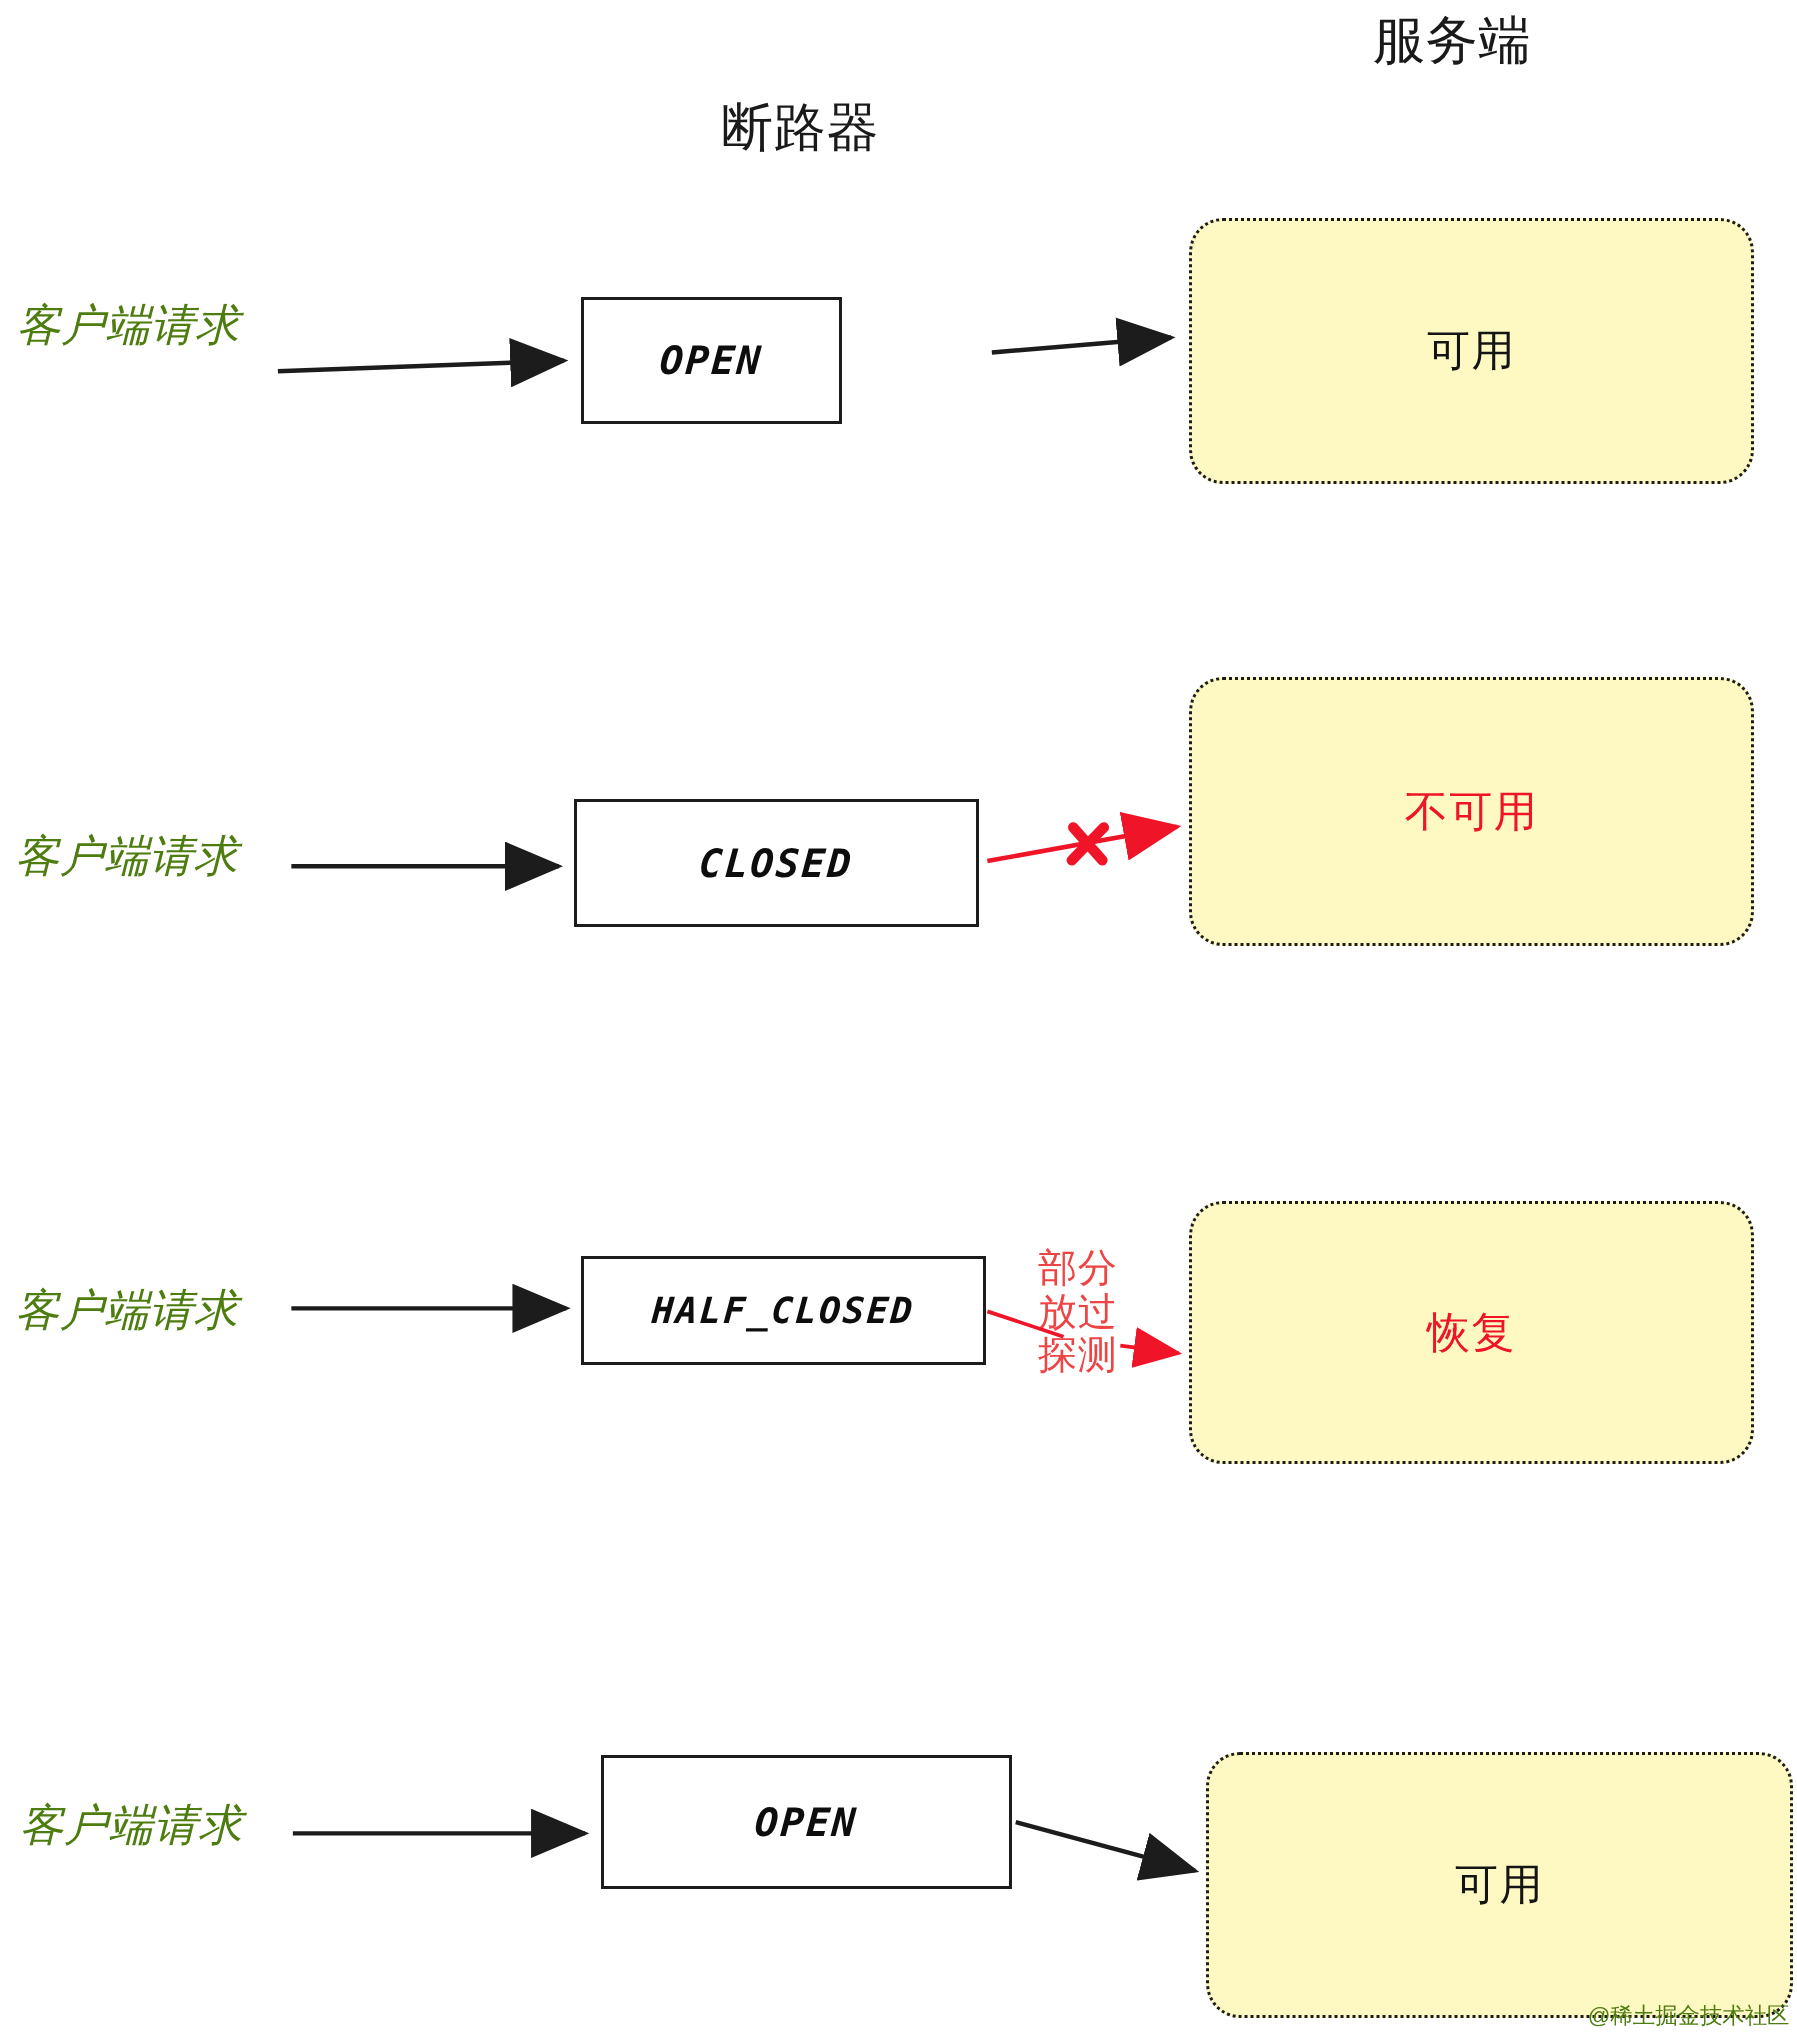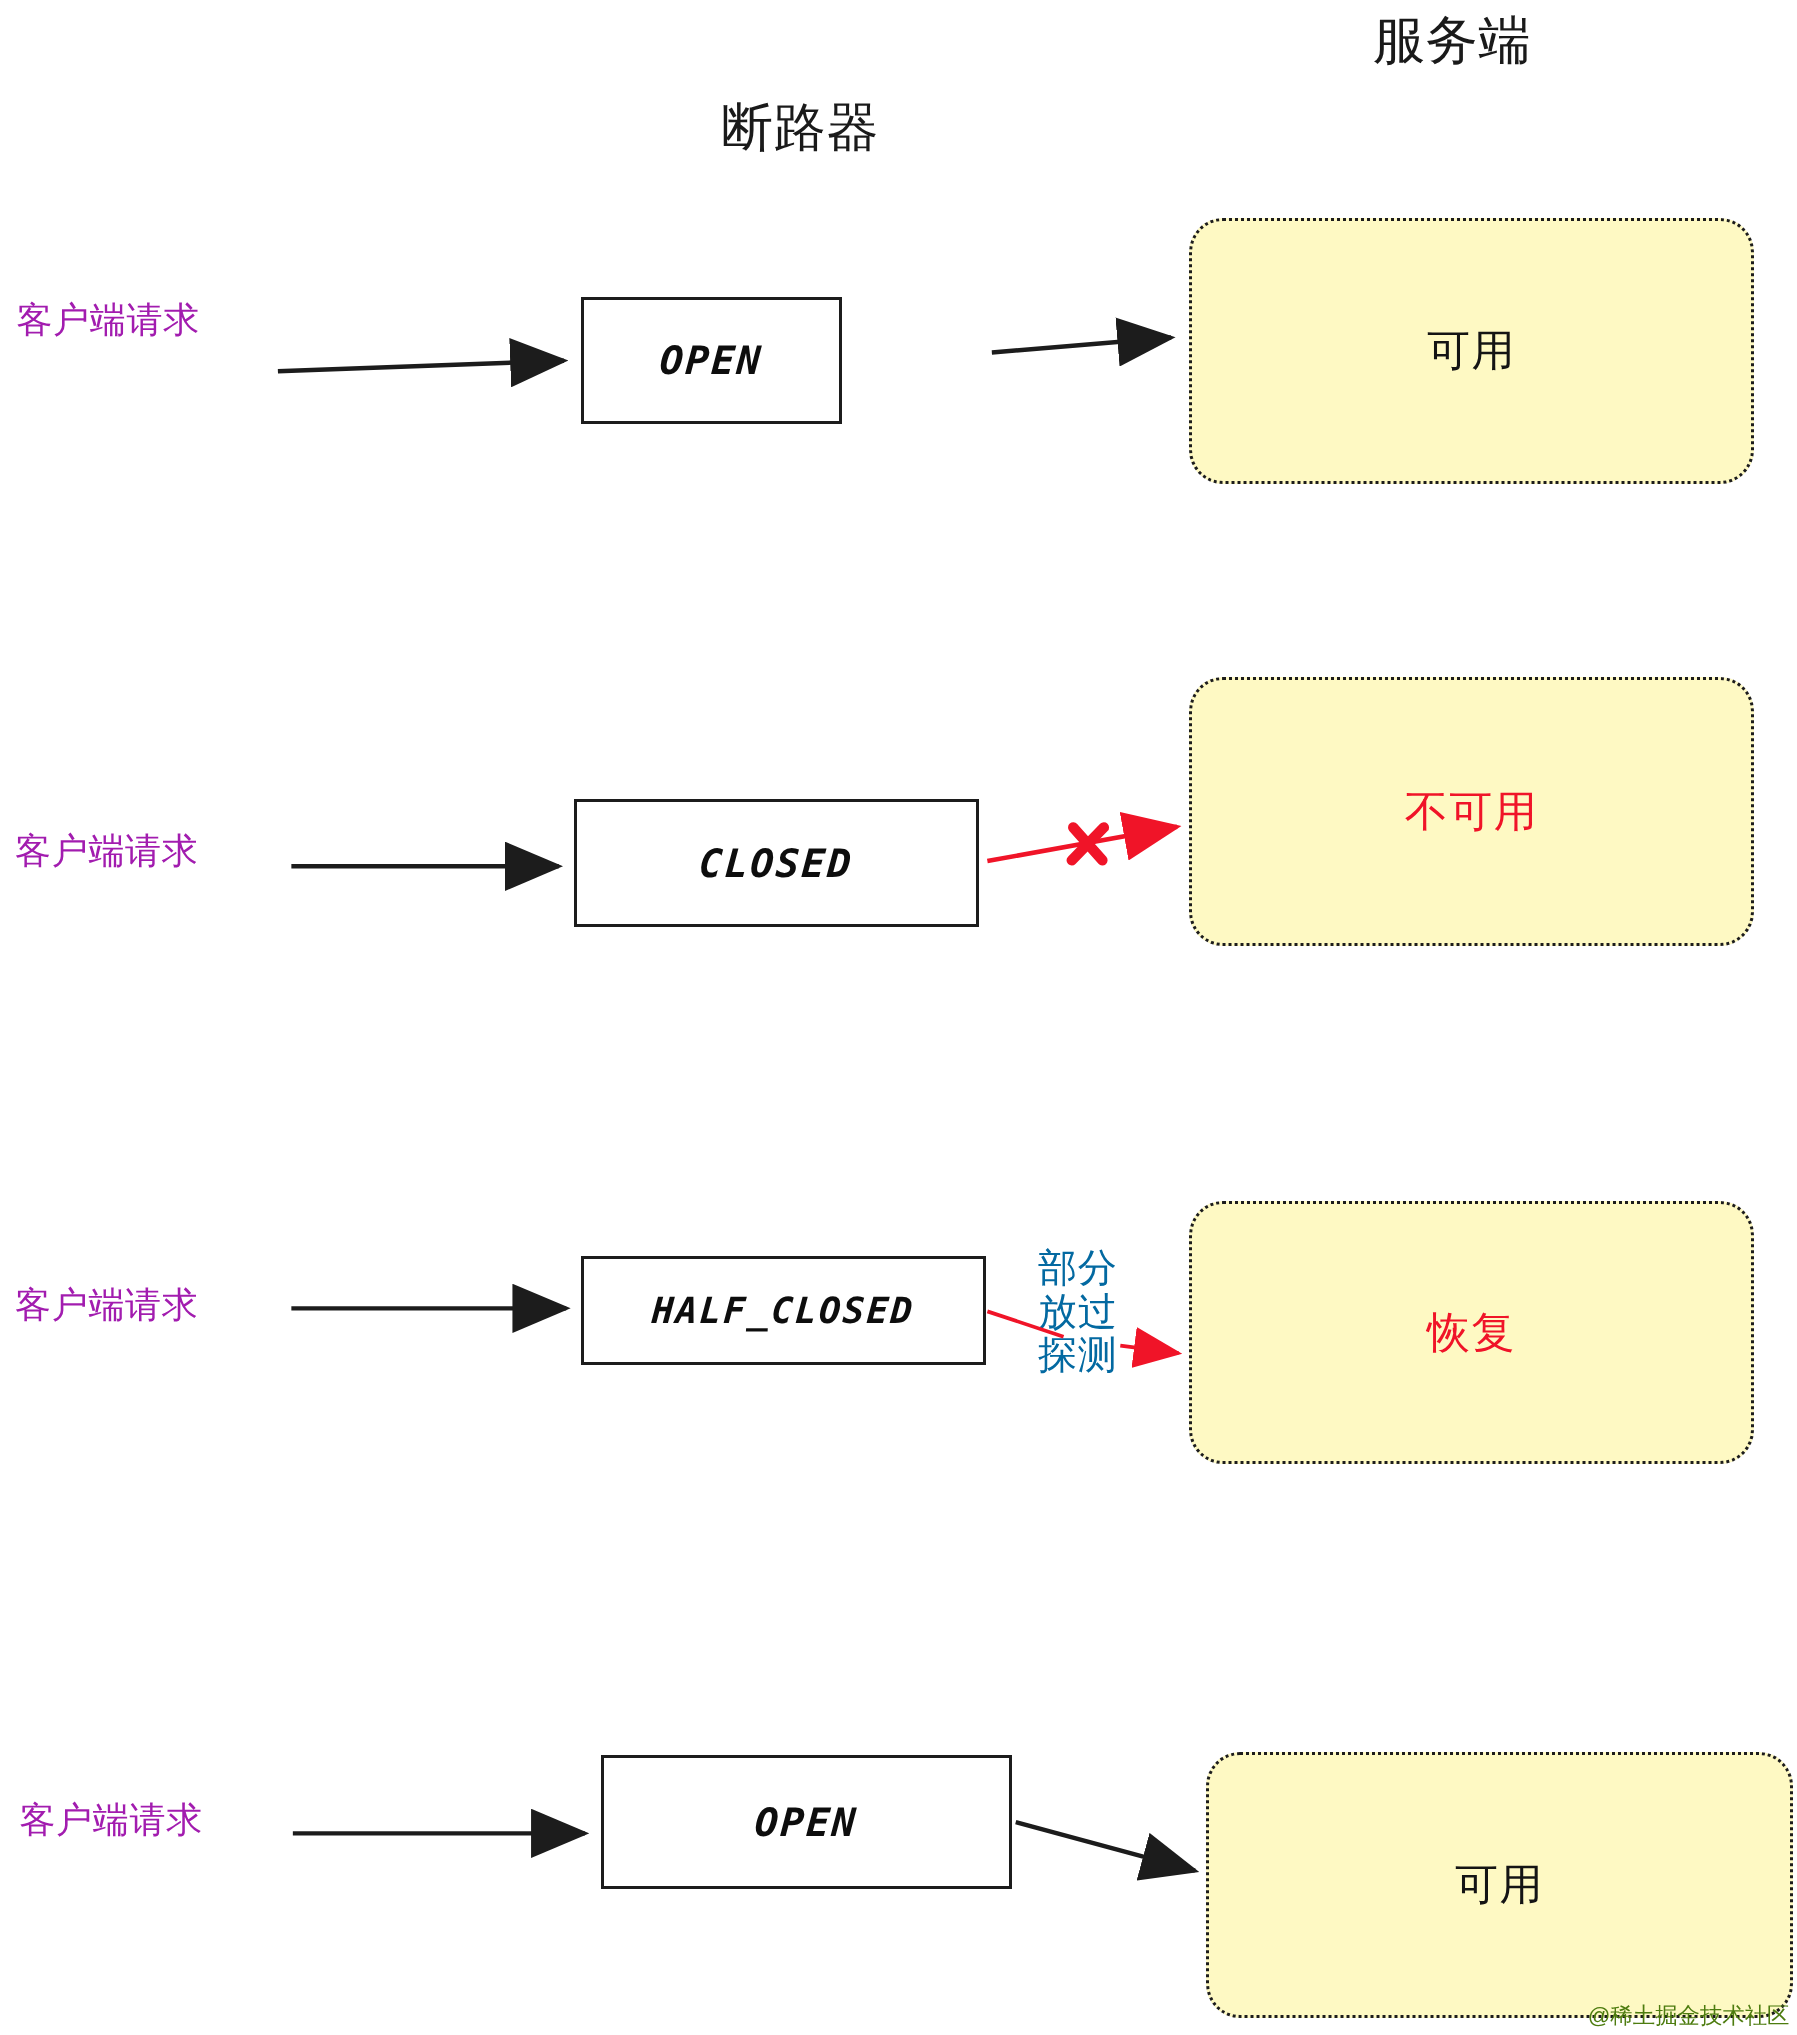--- a/index.html
+++ b/index.html
@@ -32,25 +32,26 @@
   .col-header {
     position: absolute;
     font-size: 52px;
     color: #1a1a1a;
     letter-spacing: 0.7px;
     white-space: nowrap;
     font-family: "Liberation Sans", "DejaVu Sans", sans-serif;
   }
   .client-label {
     position: absolute;
-    font-size: 36px;
-    color: #a21caf;
+    font-size: 44px;
+    color: #4d7c0f;
     white-space: nowrap;
     letter-spacing: 0.7px;
     font-family: "Liberation Sans", "DejaVu Sans", sans-serif;
+    font-style: italic;
   }
   .state-box {
     position: absolute;
     background: #ffffff;
     border: 3px solid #1c1c1c;
     box-sizing: border-box;
     display: flex;
     align-items: center;
     justify-content: center;
   }
@@ -81,21 +82,21 @@
     color: #141414;
     font-family: "Liberation Sans", "DejaVu Sans", sans-serif;
   }
   .server-label.alert {
     color: #f01428;
   }
   .probe-note {
     position: absolute;
     font-size: 39px;
     line-height: 1.12;
-    color: #0369a1;
+    color: #ef4444;
     text-align: center;
     white-space: nowrap;
     letter-spacing: 0.7px;
     font-family: "Liberation Sans", "DejaVu Sans", sans-serif;
   }
   .probe-note > div { display: block; }
   .watermark {
     position: absolute;
     right: 7.5px;
     bottom: 4.5px;

